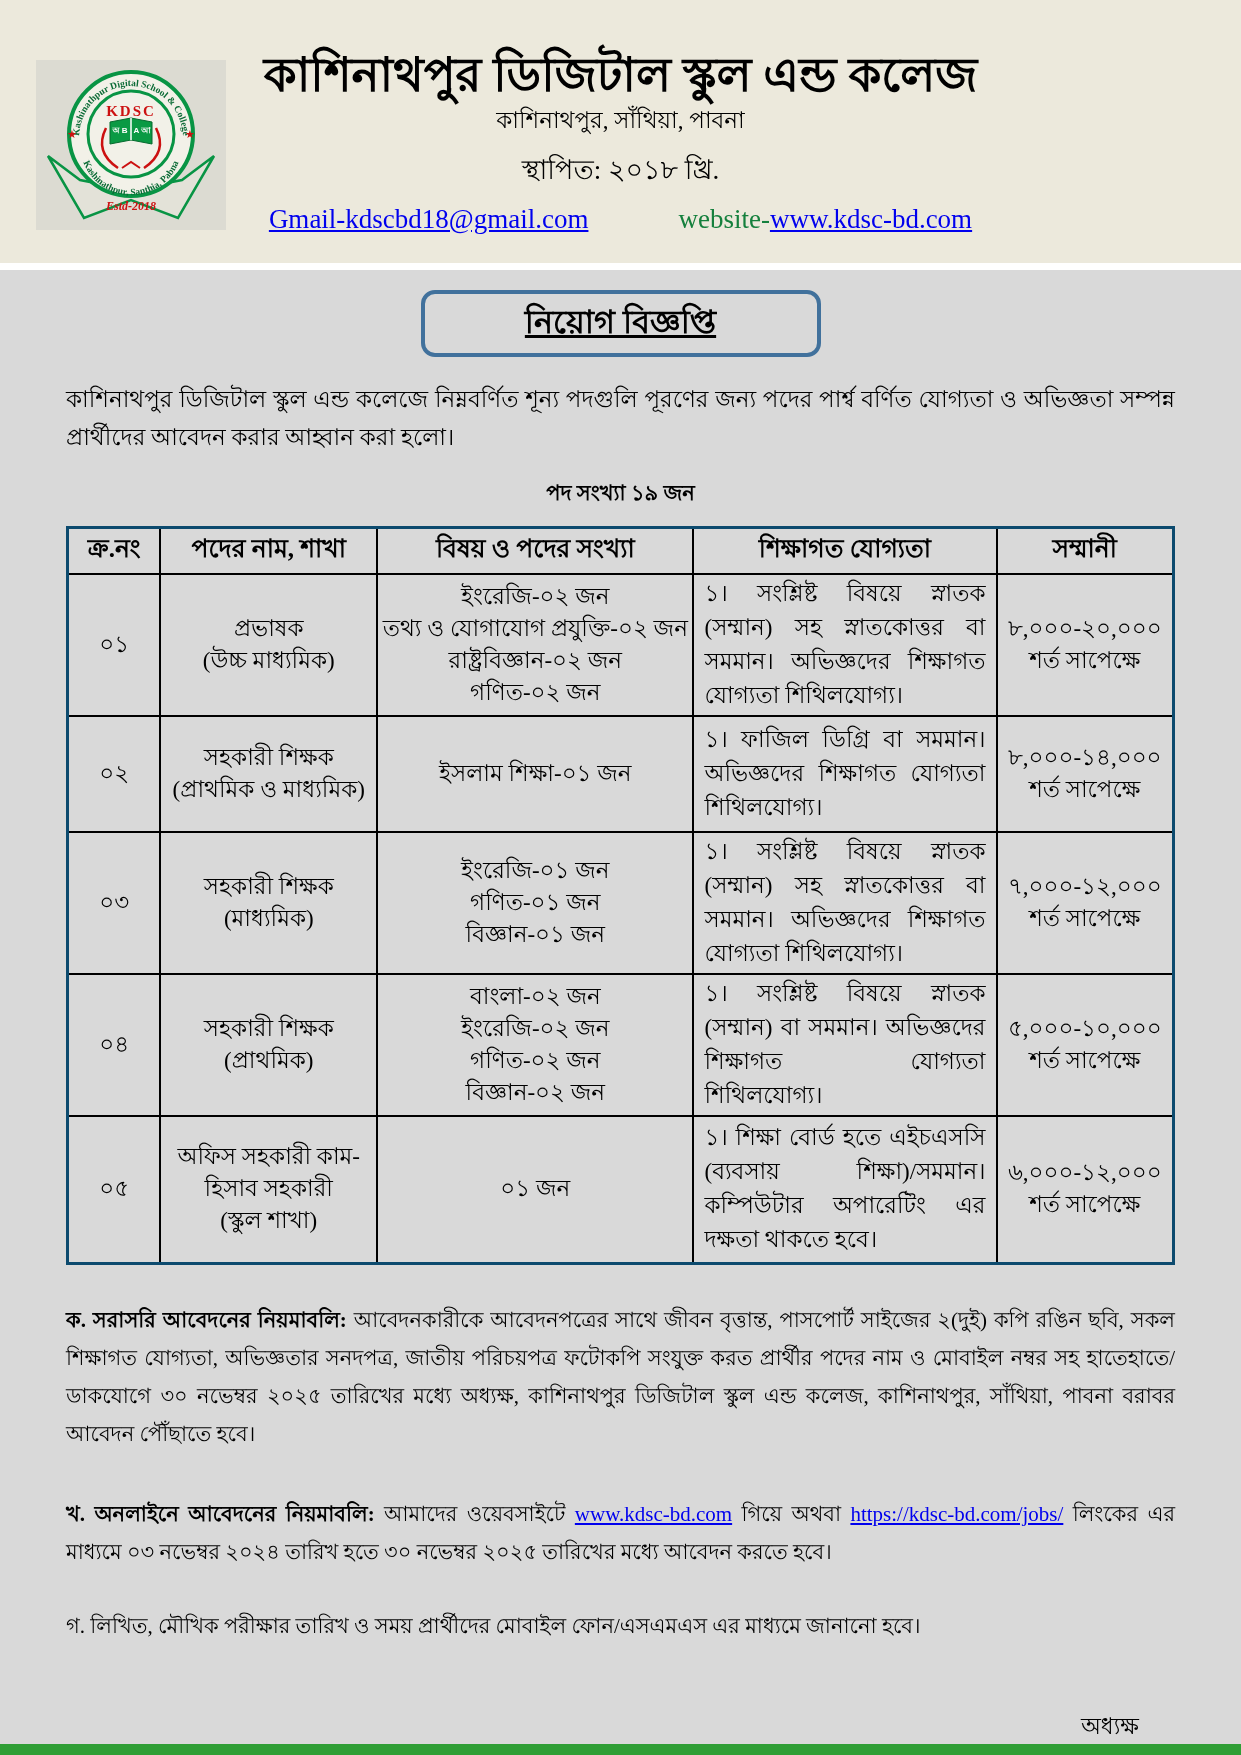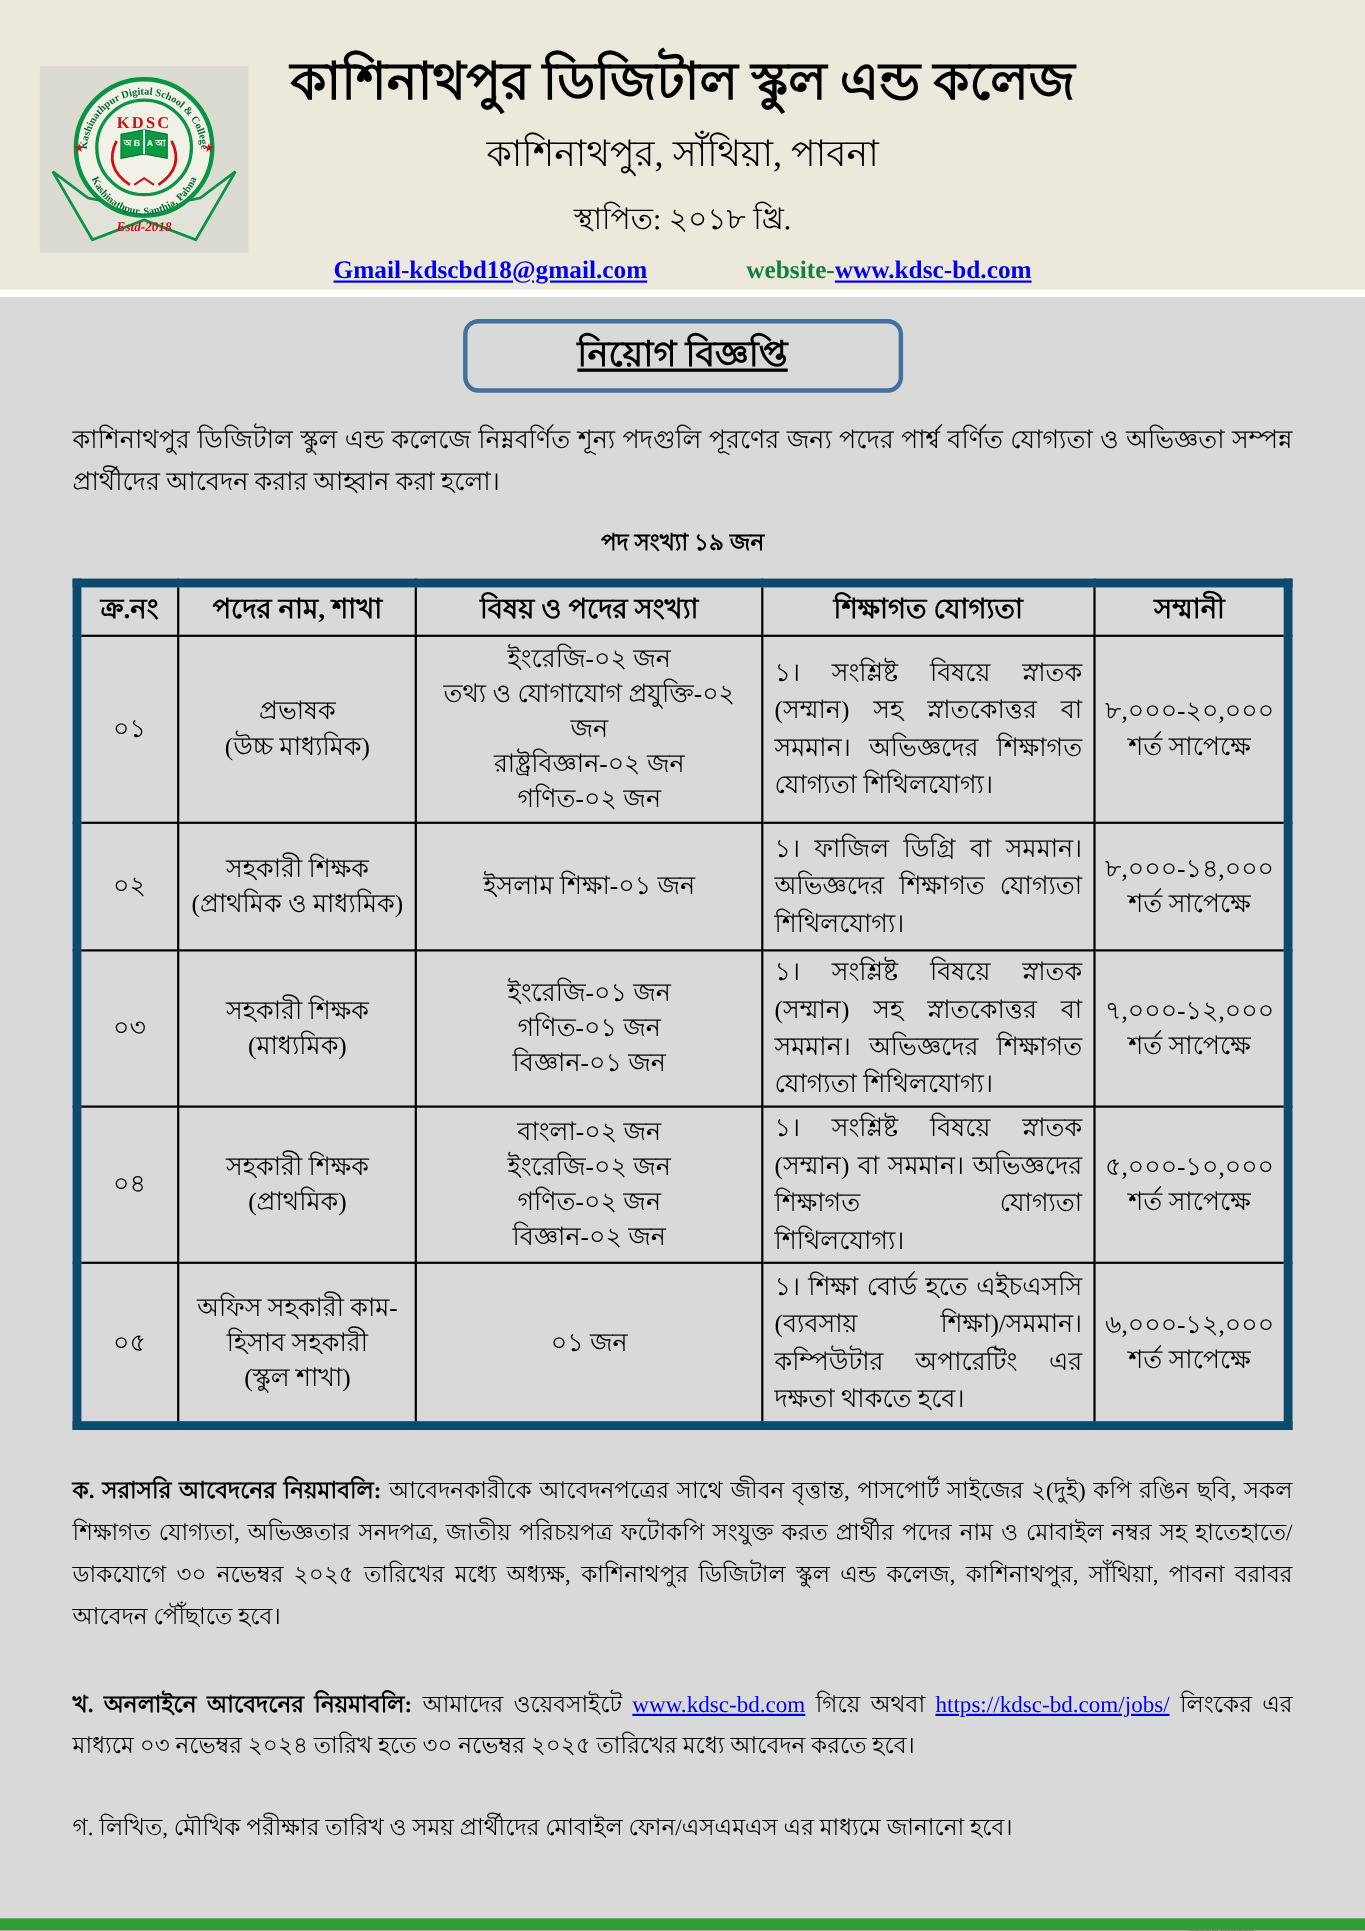--- a/index.html
+++ b/index.html
@@ -7,39 +7,39 @@
   .page {
     position:relative; width:1241px; height:1755px; margin:0 auto;
     background:#d9d9d9; overflow:hidden;
     font-family:"Liberation Serif","DejaVu Serif",serif; color:#000;
   }
   
   .masthead { position:relative; height:263px; background:#ece9dc; }
   .logo-wrap { position:absolute; left:36px; top:60px; width:190px; height:170px; }
   .masthead-text { text-align:center; padding-top:50px; }
   .school-name { font-size:47px; font-weight:bold; letter-spacing:0; line-height:1.1; }
-  .address { font-size:33px; margin-top:12px; }
+  .address { font-size:23px; }
   .estd { font-size:27px; margin-top:8px; }
   .links { margin-top:10px; display:flex; justify-content:center; gap:90px;
-           font-size:23px; font-weight:bold; }
+           font-size:27px; font-weight:normal; }
   .links a { color:#0000ee; text-decoration:underline; cursor:pointer; }
   .website-label { color:#15803d; }
   .divider { height:7px; background:#ffffff; }
   
   main { padding:0 66px; }
   .notice-box {
     width:400px; margin:20px auto 0; height:67px;
     border:4px solid #41719c; border-radius:14px;
     display:flex; align-items:center; justify-content:center;
   }
   .notice-box span { font-size:32px; font-weight:bold; text-decoration:underline; }
   .intro { margin-top:24px; font-size:23px; line-height:38px; text-align:justify; }
   .posts-heading { text-align:center; font-size:21px; font-weight:bold; margin-top:20px; }
   
-  table { width:100%; margin-top:14px; border-collapse:collapse; border:8px solid #0c4a6e; }
+  table { width:100%; margin-top:14px; border-collapse:collapse; border:3px solid #0c4a6e; }
   th, td { border:2px solid #000; vertical-align:middle; }
   th { font-size:25px; font-weight:bold; text-align:center; height:46px; }
   td { font-size:23px; text-align:center; line-height:32px; padding:4px 4px; }
   td.qual { text-align:justify; padding:2px 10px; line-height:34px; }
   tr.r1 { height:130px; } tr.r2 { height:116px; } tr.r3 { height:130px; }
   tr.r4 { height:130px; } tr.r5 { height:148px; }
   
   .rule { font-size:21px; line-height:38px; text-align:justify; }
   .rule-a { margin-top:36px; }
   .rule-b { margin-top:42px; }

